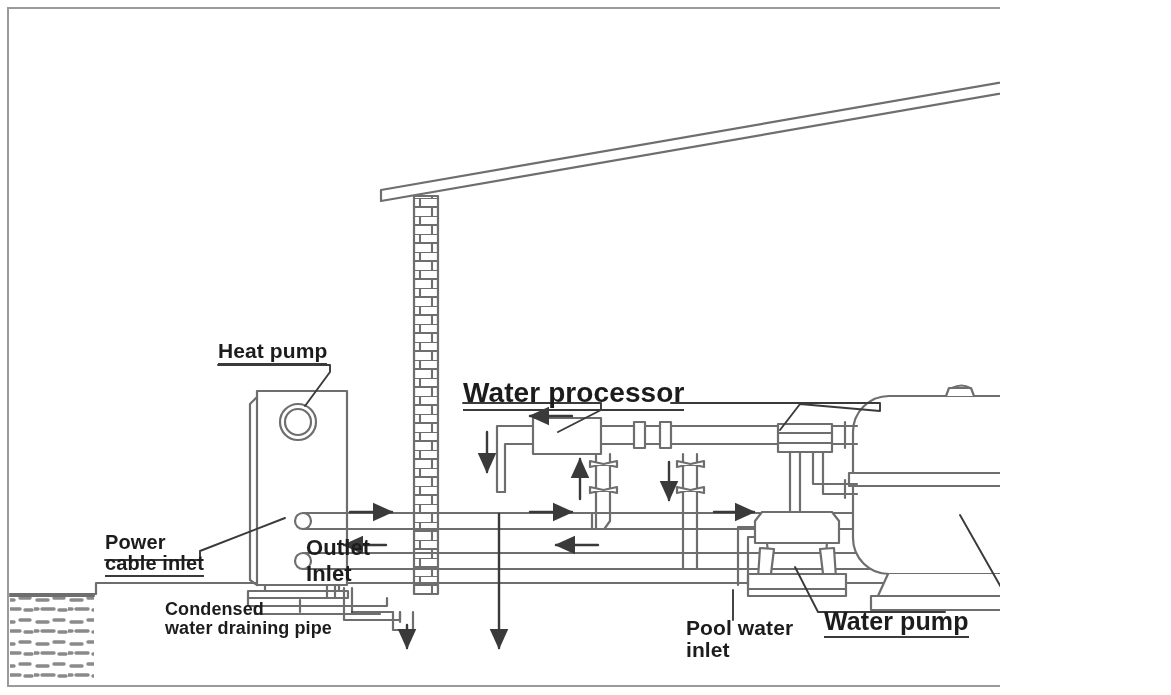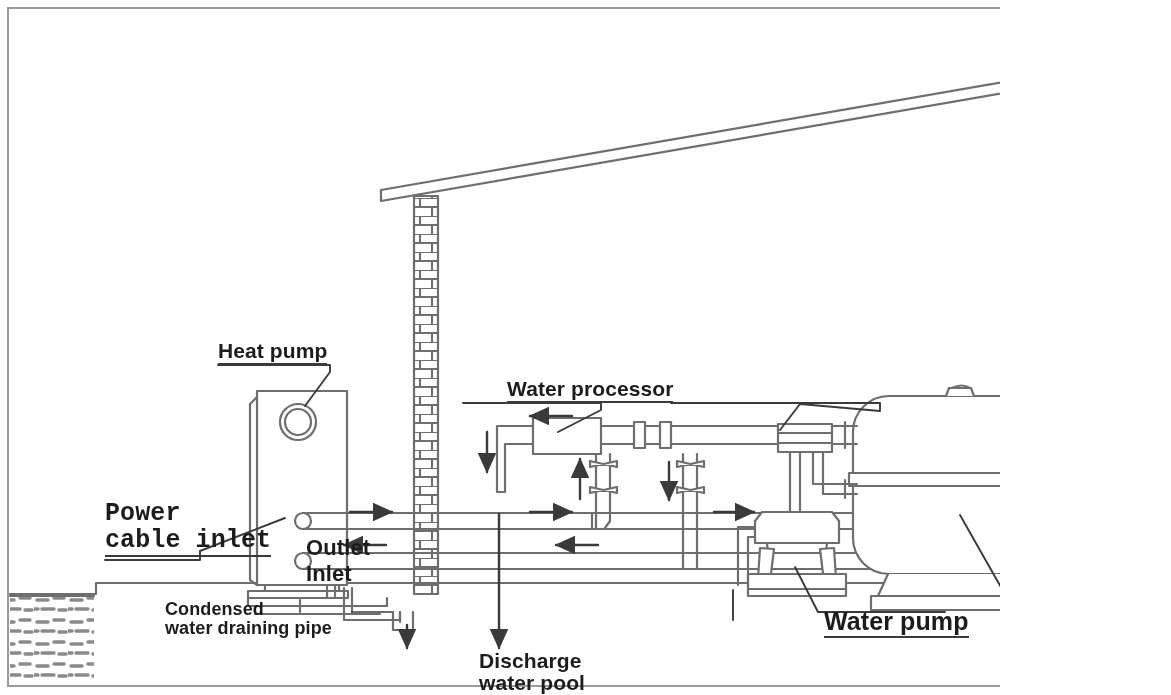--- a/index.html
+++ b/index.html
@@ -196,34 +196,34 @@
         <path d="M733,590 L733,620"></path>
         <path d="M945,612 L818,612 L795,567"></path>
         <path d="M1073,612 L1015,612 L960,515"></path>
         <path d="M352,612 L352,612"></path>
       </g>
     </g>
   </svg>
 
   <div class="lbl u" style="left:218px;top:340px;font-size:21px;">Heat pump</div>
 
-  <div class="lbl u" style="left:105px;top:501px;font-size:25px;font-family:Liberation Mono, monospace;">Power
+  <div class="lbl u" style="left:105px;top:532px;font-size:20px;">Power
 cable inlet</div>
 
   <div class="lbl" style="left:306px;top:536px;font-size:22px;">Outlet</div>
 
   <div class="lbl" style="left:306px;top:562px;font-size:22px;">Inlet</div>
 
   <div class="lbl" style="left:165px;top:600px;font-size:18px;">Condensed
 water draining pipe</div>
 
 
-  <div class="lbl u" style="left:463px;top:378px;font-size:21px;margin-left:44px;">Water processor</div>
-
-  <div class="lbl" style="left:479px;top:650px;font-size:21px;">Discharge
-water pool</div>
-
-
+  <div class="lbl u" style="left:463px;top:378px;font-size:28px;">Water processor</div>
+
+
+
+  <div class="lbl" style="left:686px;top:617px;font-size:21px;">Pool water
+inlet</div>
 
   <div class="lbl u" style="left:824px;top:608px;font-size:25px;">Water pump</div>
 
   <div class="lbl u" style="left:1022px;top:572px;font-size:26px;">Filter</div>
 </div>
 
 </body></html>

